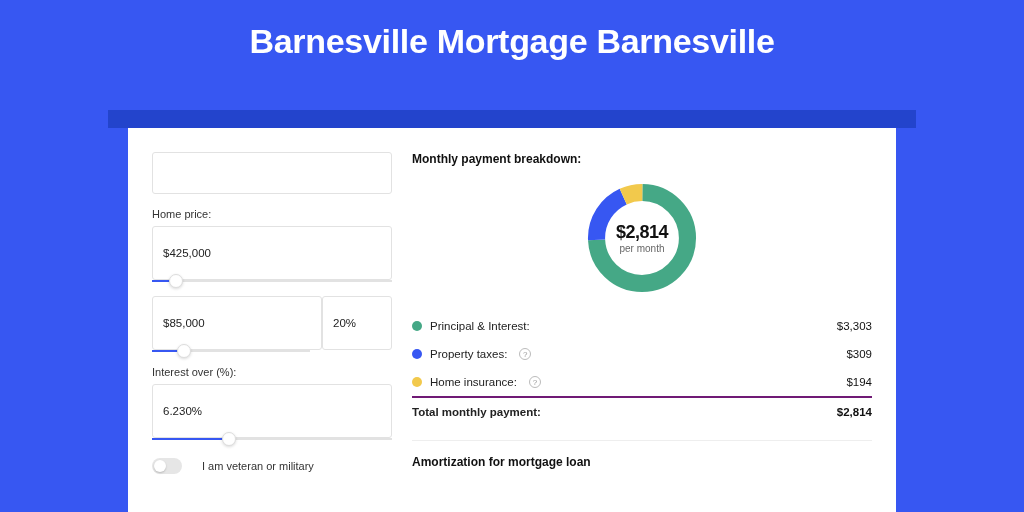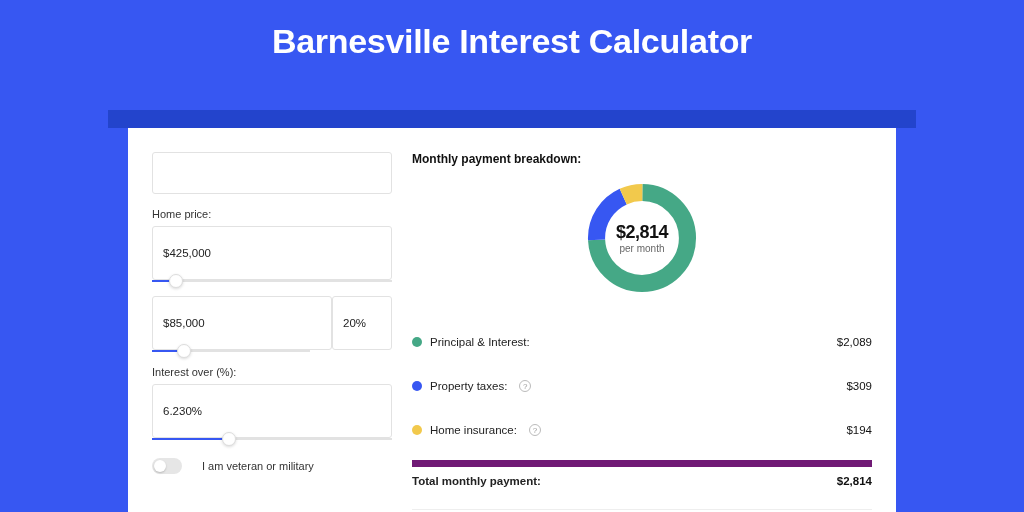--- a/index.html
+++ b/index.html
@@ -63,21 +63,21 @@
     background: #3757f2;
   }
   .range-thumb {
     position: absolute; top: 50%; transform: translate(-50%,-50%);
     width: 14px; height: 14px; border-radius: 50%;
     background: #fff; border: 1px solid #ddd;
     box-shadow: 0 1px 3px rgba(0,0,0,0.15);
   }
   .dp-row { display:flex; gap:0; }
   .dp-amount { flex:1; }
-  .dp-pct { width: 60px; }
+  .dp-pct { width: 70px; }
   .period-row { display:flex; gap:4px; margin-top:6px; }
   .period-btn {
     border: 1px solid #e2e2e2; background:#fff; color:#333;
     font-size:11px; font-weight:600; border-radius:3px;
     padding: 5px 12px; cursor:pointer;
   }
   .period-btn.active { background:#cfe0ff; border-color:#cfe0ff; color:#2a4; color:#222; }
   .toggle-row { display:flex; align-items:center; gap:20px; margin-top:18px; }
   .toggle {
     width: 30px; height:16px; background:#e6e6e6; border-radius:10px; position:relative;
@@ -93,37 +93,37 @@
 
   .donut-wrap { display:flex; justify-content:center; padding: 6px 0 14px 0; }
   .donut { position:relative; width:120px; height:120px; }
   .donut-center {
     position:absolute; inset:0; display:flex; flex-direction:column;
     align-items:center; justify-content:center;
   }
   .donut-value { font-size:18px; font-weight:800; color:#111; letter-spacing:-0.5px; }
   .donut-sub { font-size:10px; color:#666; }
 
-  .legend-row { display:flex; align-items:flex-end; justify-content:space-between; padding:8px 0; font-size:11.5px;margin-top:16px; }
+  .legend-row { display:flex; align-items:flex-end; justify-content:space-between; padding:8px 0; font-size:11.5px; }
   .legend-left { display:flex; align-items:center; gap:8px; }
   .dot { width:10px; height:10px; border-radius:50%; }
   .legend-key { color:#222; }
   .help { width:12px; height:12px; border:1px solid #bbb; border-radius:50%; display:inline-flex; align-items:center; justify-content:center; font-size:8px; color:#999; margin-left:4px; }
   .legend-val { color:#111; font-weight:400; }
   .legend-total .legend-key, .legend-total .legend-val { font-weight:700; }
-  .divider { border-top:7px solid #701a75; }
+  .divider { border-top:2px solid #701a75; }
 
   .amort { border-top:1px solid #eee; padding-top:14px; margin-top:14px; }
   .amort-title { font-size:12px; font-weight:700; color:#111; margin-bottom:8px; }
   .amort-text { font-size:10.5px; color:#555; line-height:1.5; }
 </style>
 </head>
 <body>
 
-<h1 class="page-title">Barnesville Interest Calculator</h1>
+<h1 class="page-title">Barnesville Mortgage Barnesville</h1>
 <div class="dark-bar"></div>
 
 <div class="card">
 
   <div class="left-col">
 
     <div class="field-group">
       <input class="text-input" style="height: 34px;" value="">
     </div>
 
@@ -184,21 +184,21 @@
           </div>
         </div>
       </div>
 
       <div id="legend">
           <div class="legend-row">
             <div class="legend-left">
               <span class="dot" style="background: rgb(69, 168, 134);"></span>
               <span class="legend-key">Principal &amp; Interest:</span>
             </div>
-            <span class="legend-val">$2,089</span>
+            <span class="legend-val">$3,303</span>
           </div>
           <div class="legend-row">
             <div class="legend-left">
               <span class="dot" style="background: rgb(55, 87, 242);"></span>
               <span class="legend-key">Property taxes:</span>
               <span class="help">?</span>
             </div>
             <span class="legend-val">$309</span>
           </div>
           <div class="legend-row">
@@ -213,17 +213,18 @@
 
       <div class="legend-row legend-total divider">
         <div class="legend-left">
             <span class="legend-key">Total monthly payment:</span>
           </div>
         <span class="legend-val">$2,814</span>
       </div>
     </div>
 
     <div class="amort">
+      <div class="amort-title">Amortization for mortgage loan</div>
     </div>
 
   </div>
 
 </div>
 
 </body></html>

